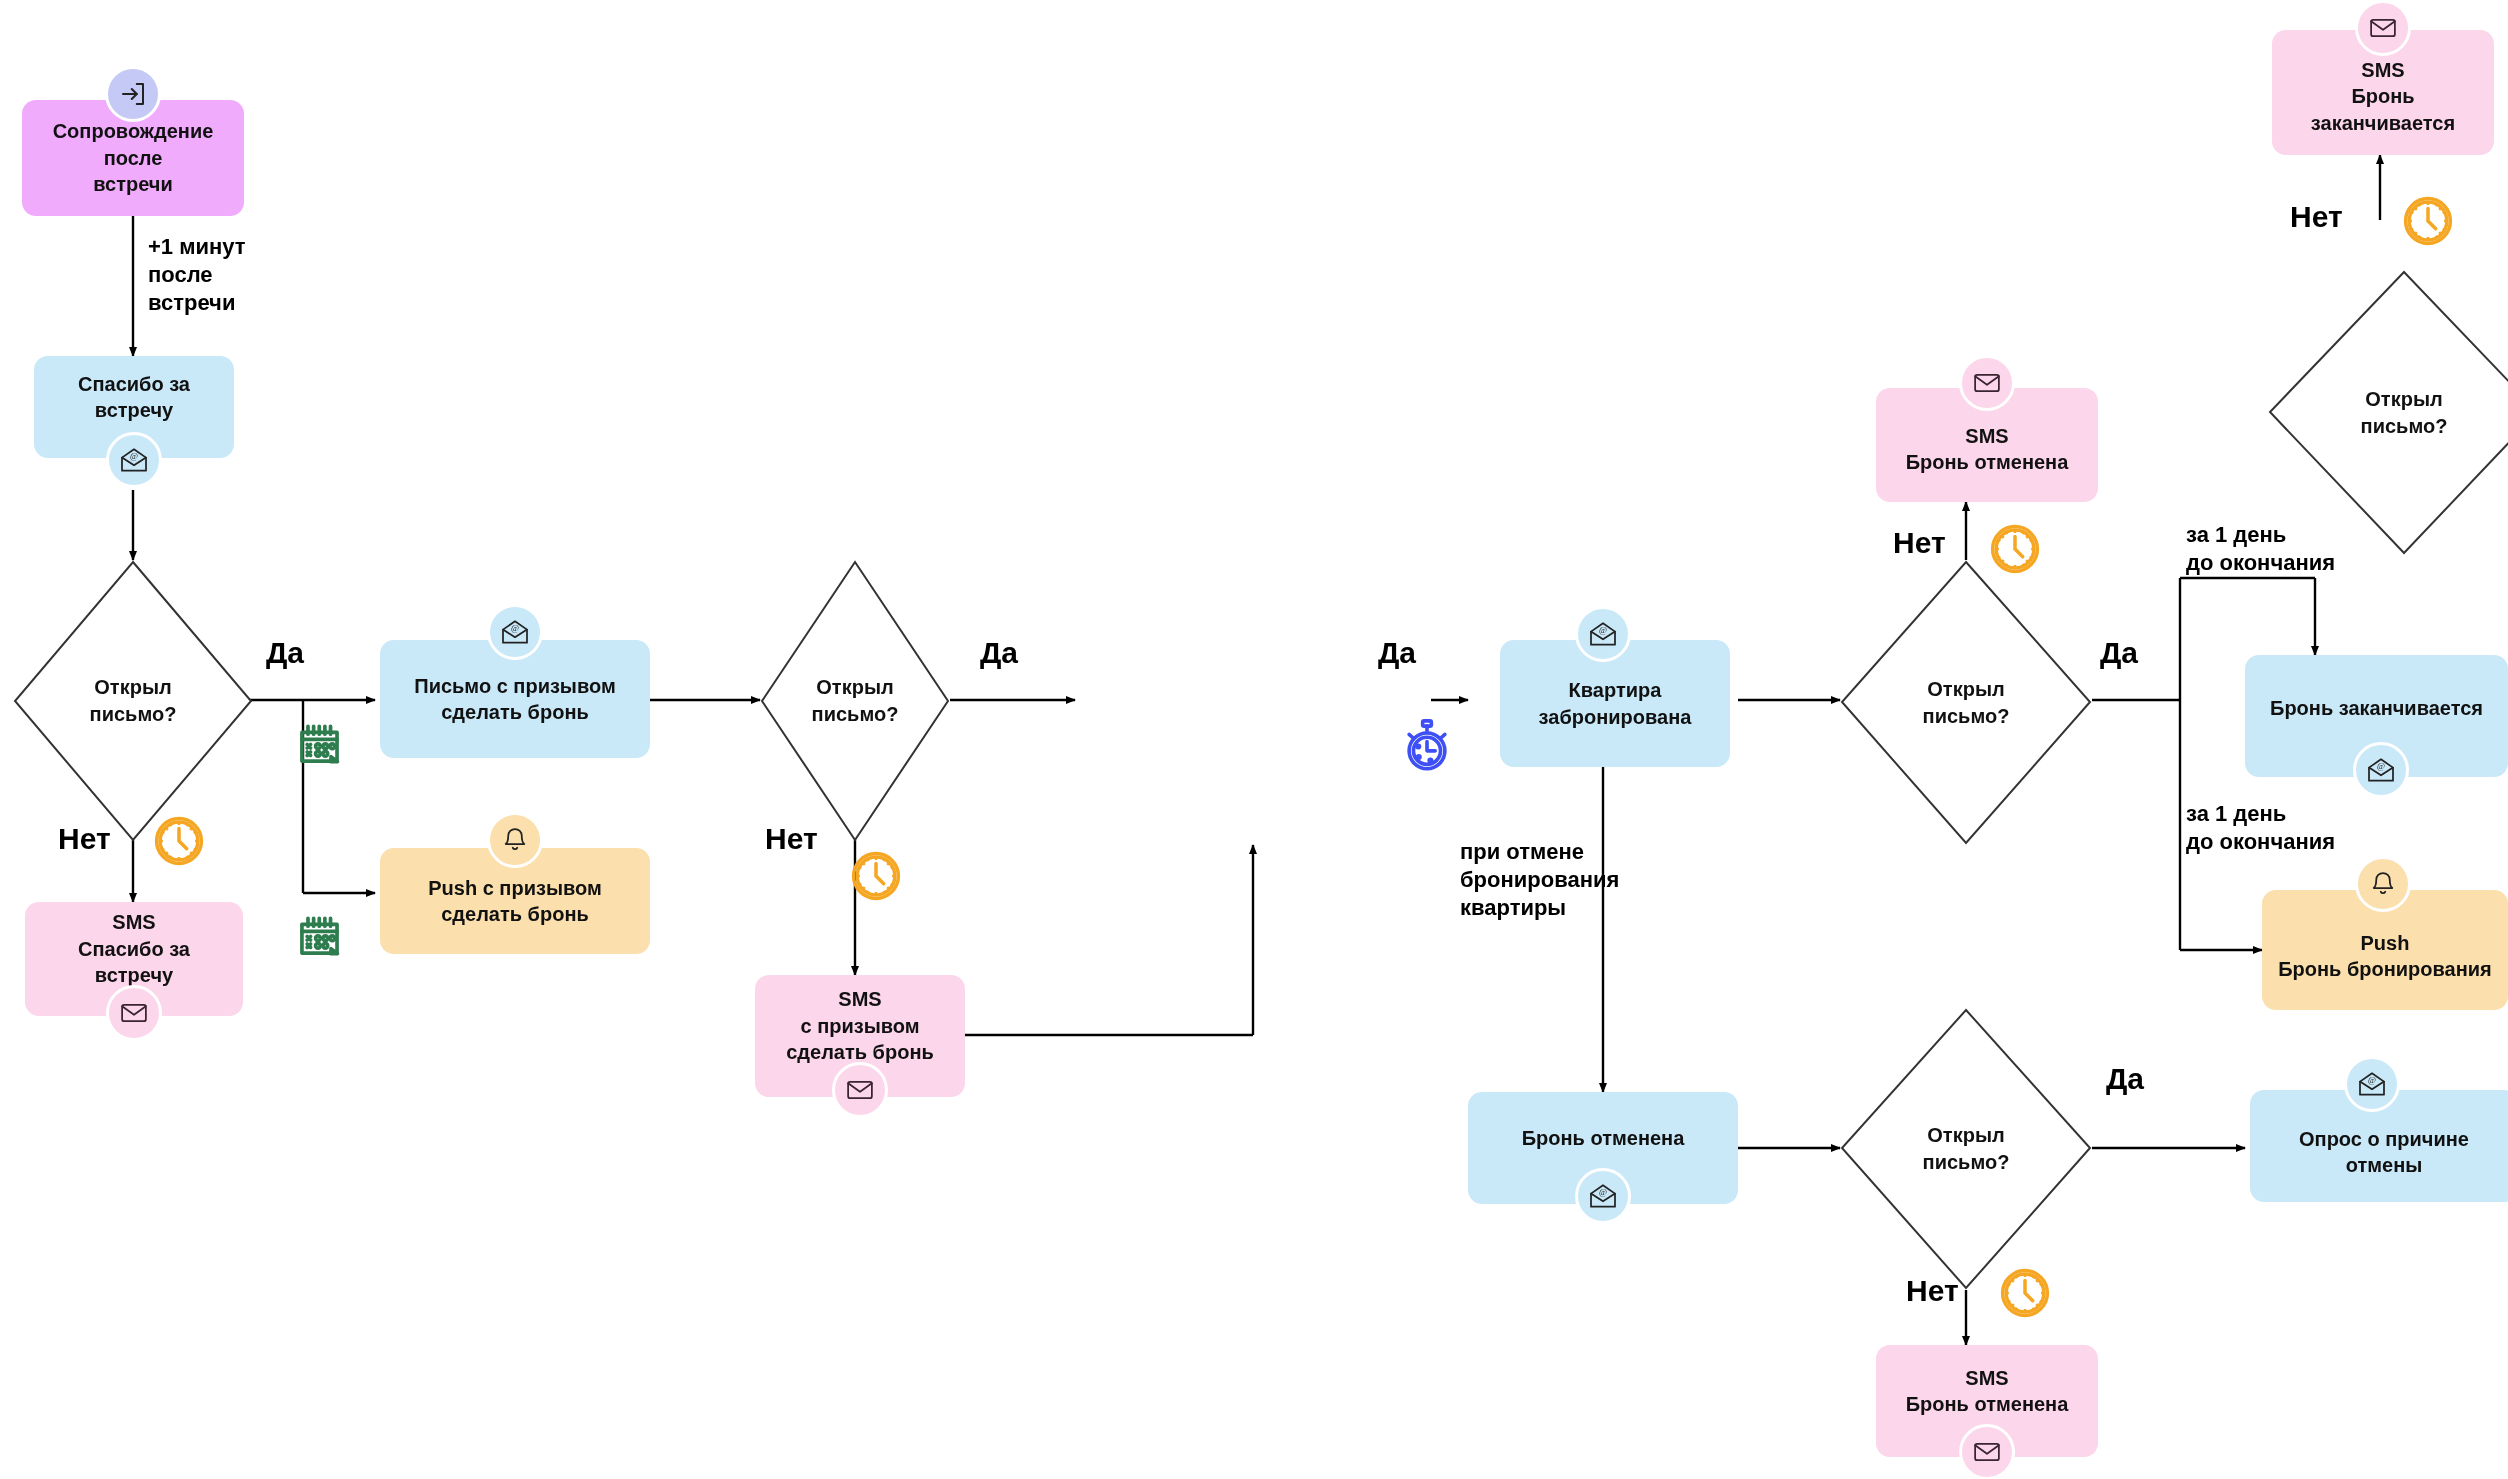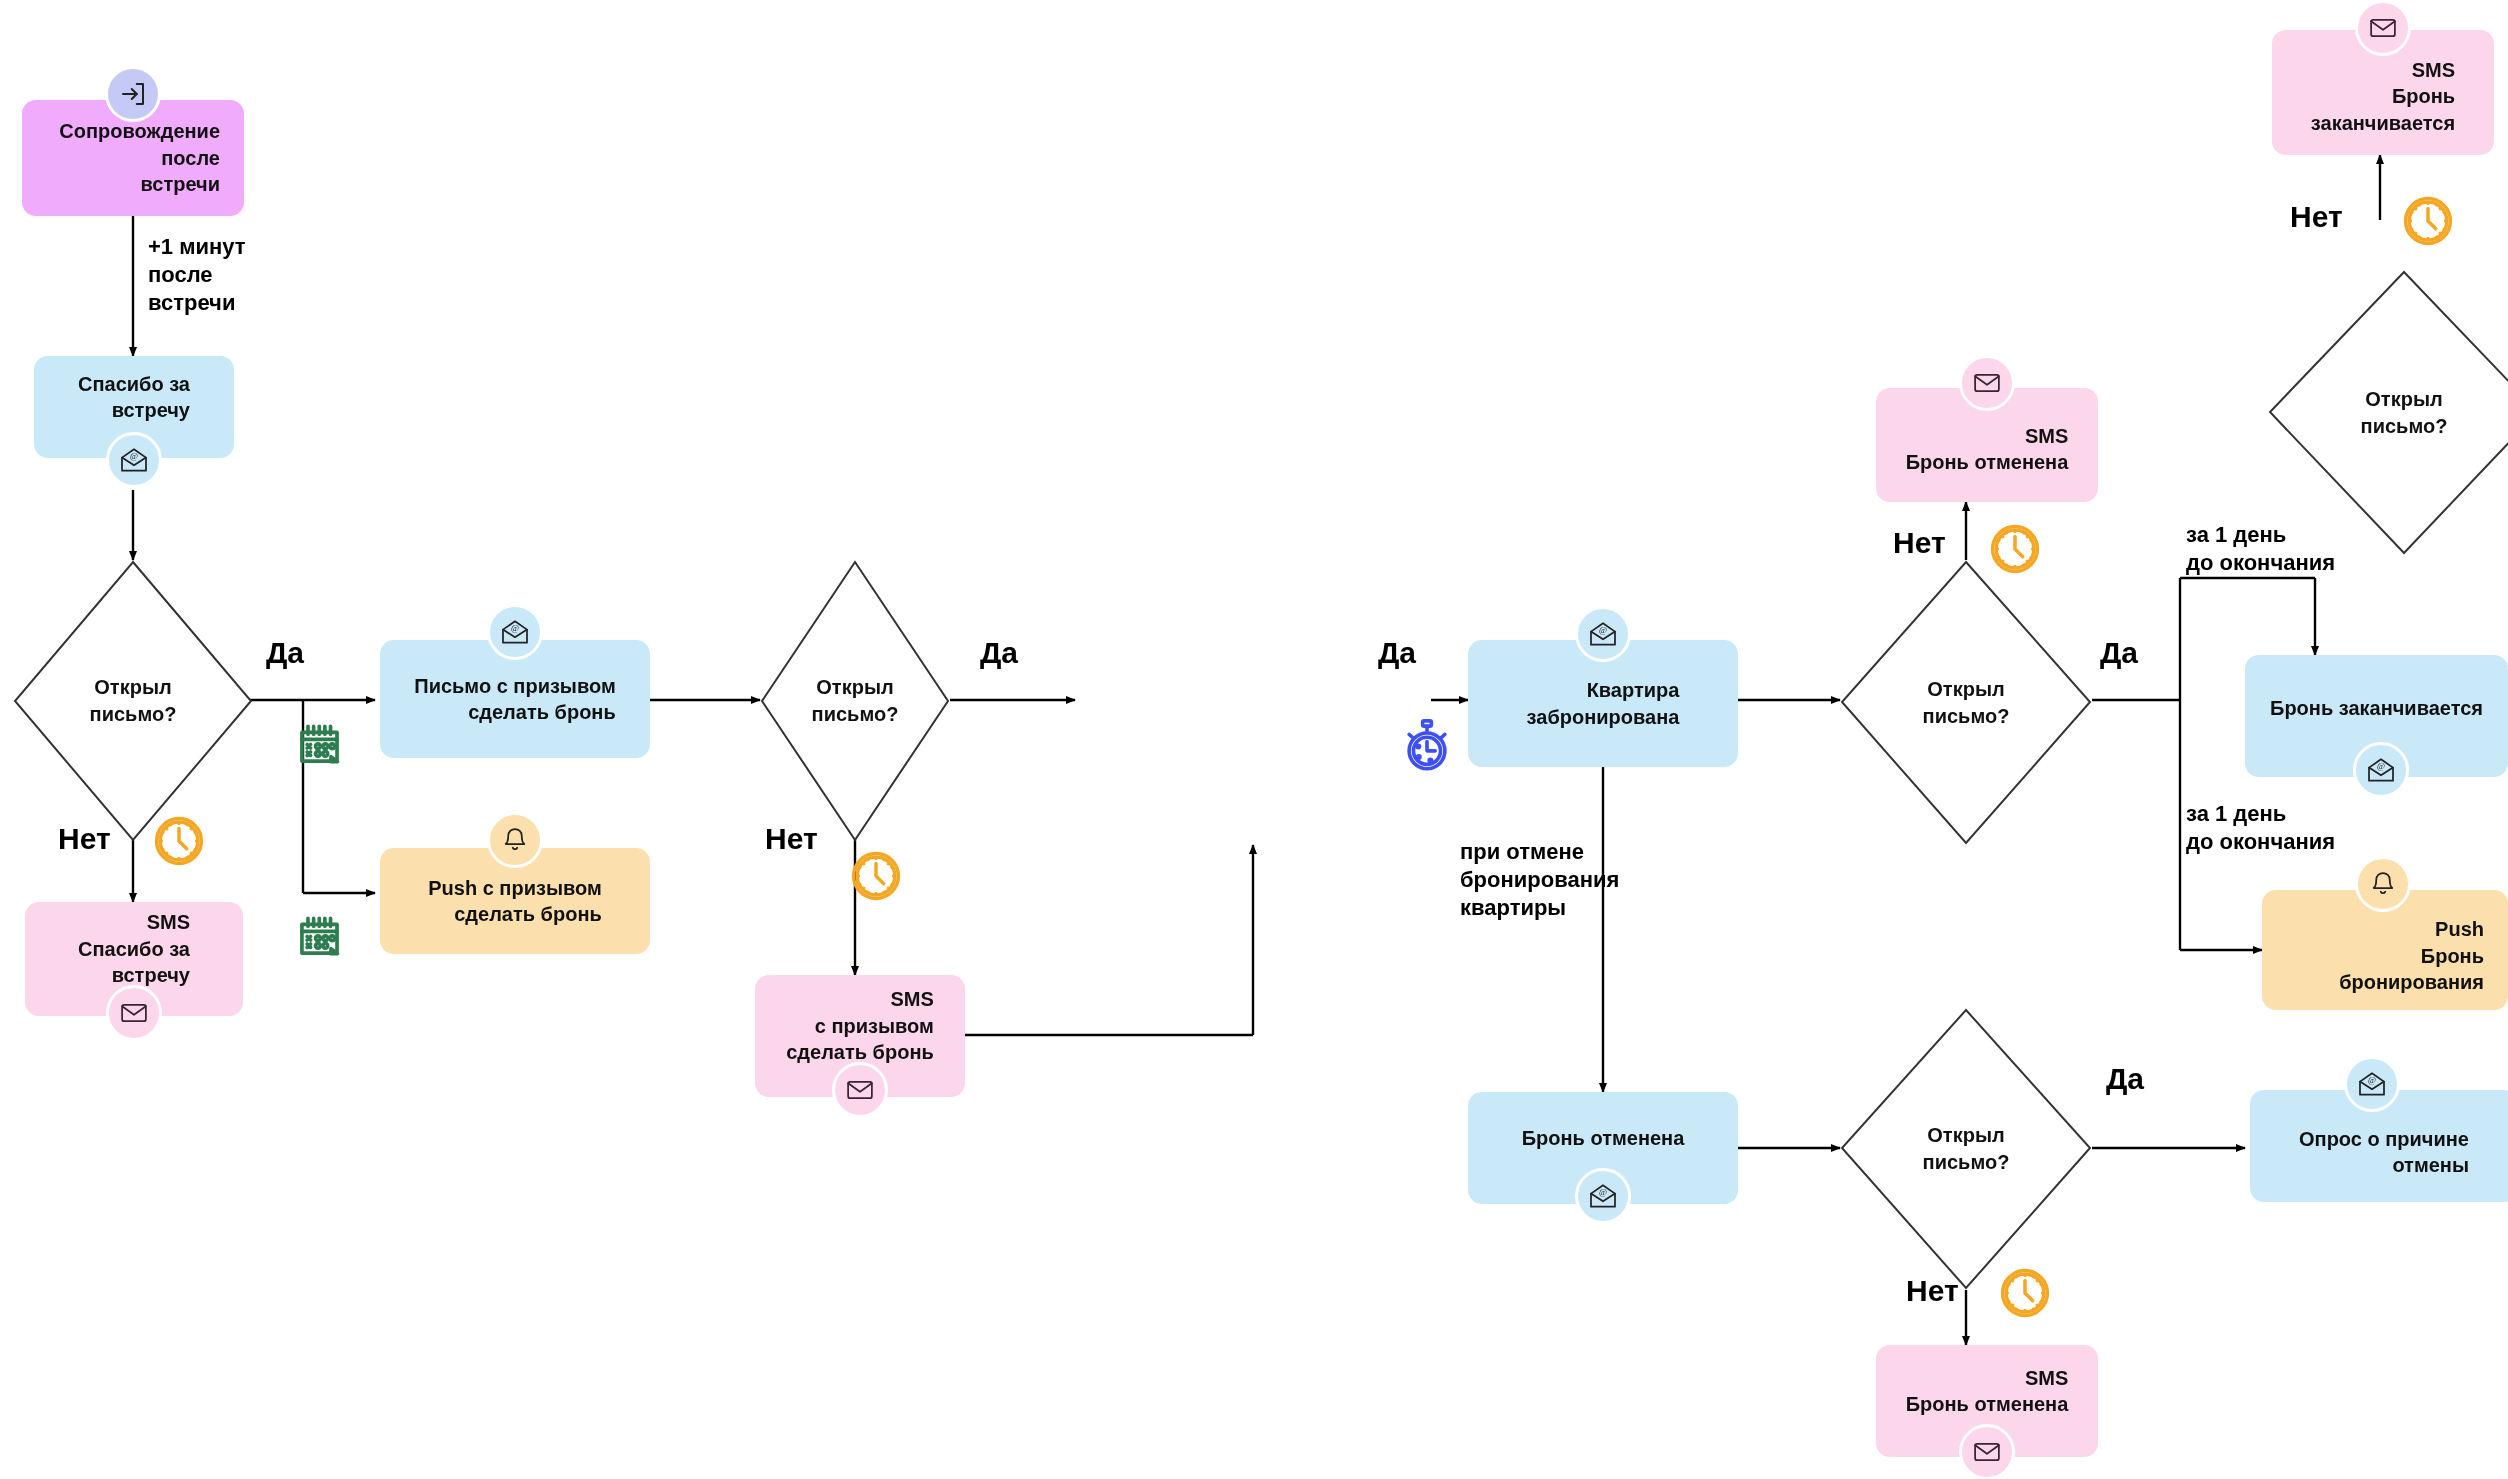--- a/index.html
+++ b/index.html
@@ -23,27 +23,27 @@
     width: 2508px;
     height: 1479px;
     pointer-events: none;
   }
   .node {
     position: absolute;
     box-sizing: border-box;
     display: flex;
     align-items: center;
     justify-content: center;
-    text-align: right;
+    text-align: center;
     border-radius: 14px;
     font-size: 20px;
     line-height: 1.32;
     color: #111111;
     font-weight: 600;
-    padding: 6px 24px;
+    padding: 6px 6px;
   }
   .node.blue   { background: #c9e9f9; }
   .node.purple { background: #f0abfc; }
   .node.pink   { background: #fcd6ea; }
   .node.orange { background: #fbdfad; }
 
   .diamond {
     position: absolute;
   }
   .diamond .dtext {
@@ -278,21 +278,21 @@
       <rect x="10.2" y="1.6" width="3.6" height="2.2" rx="0.6"></rect>
       <path d="M12 3.8v2.6"></path>
       <path d="M4.6 7.2 6.4 8.8M19.4 7.2 17.6 8.8"></path>
       <path d="M12 14V10.2M12 14h3.4"></path>
       <circle cx="8.4" cy="12.2" r="0.5" fill="#3d4ff5"></circle>
       <circle cx="8.6" cy="16.6" r="0.5" fill="#3d4ff5"></circle>
       <circle cx="13.4" cy="18" r="0.5" fill="#3d4ff5"></circle>
     </svg>
   </div>
 
-  <div class="node blue" style="left:1468px; top:640px; width:270px; height:127px;">
+  <div class="node blue" style="left:1500px; top:640px; width:230px; height:127px;">
     <span style="white-space:pre-line">Квартира
 забронирована</span>
   </div>
   <div class="badge blue" style="left:1575px; top:606px; width:56px; height:56px;">
     <svg width="32" height="32" viewBox="0 0 24 24" fill="none" stroke="#222" stroke-width="1.3" stroke-linecap="round" stroke-linejoin="round">
       <path d="M3 10.2 12 4l9 6.2V20H3z"></path>
         <path d="M3 10.2 12 16l9-5.8"></path>
       <text x="12" y="11.2" font-size="6.5" text-anchor="middle" fill="#222" stroke="none" font-family="serif">@</text>
     </svg>
   </div>

